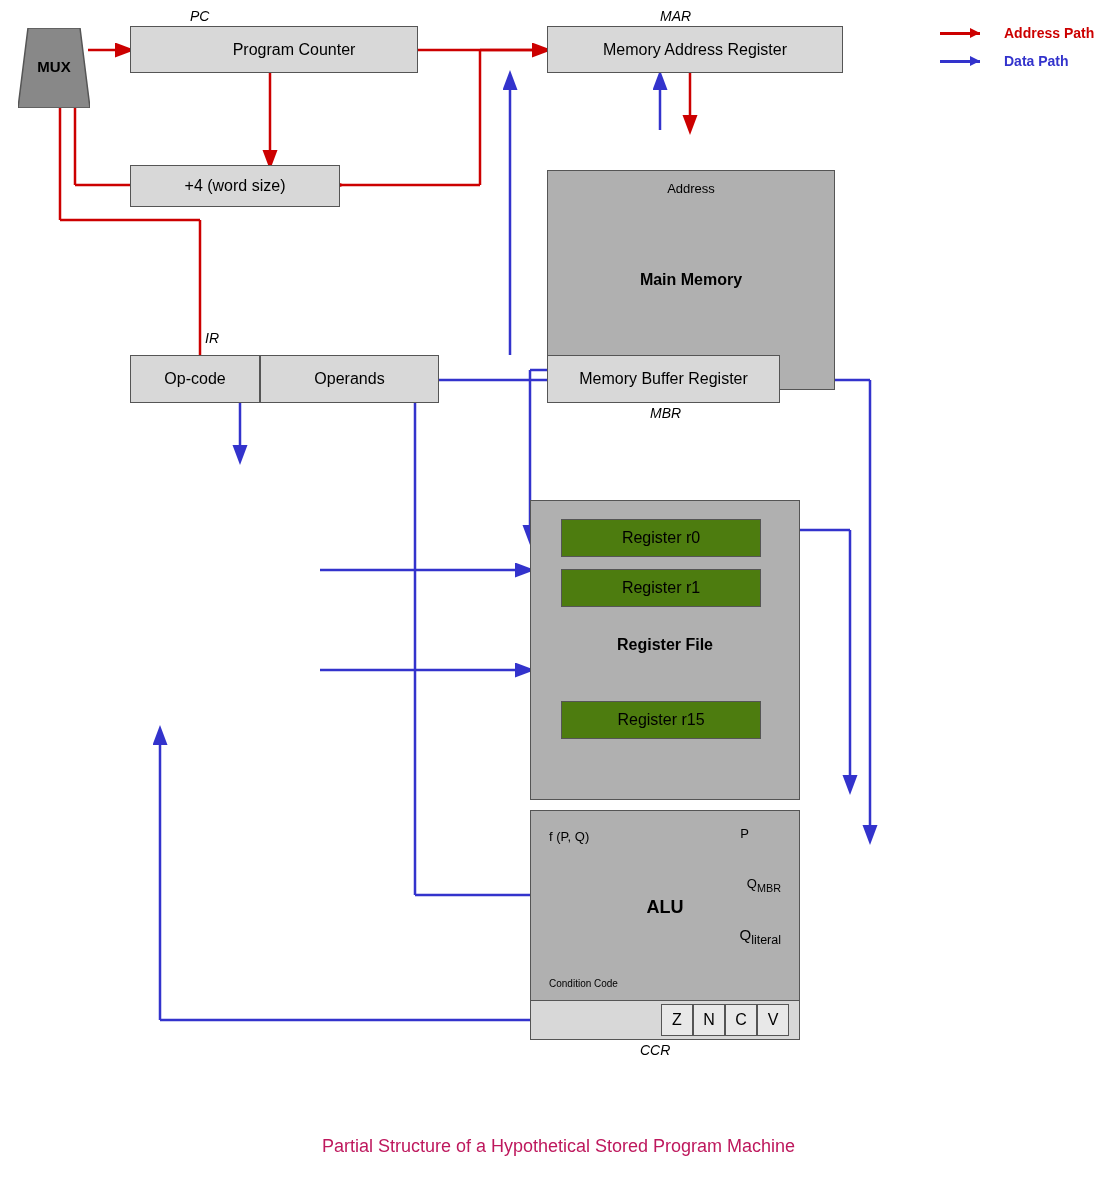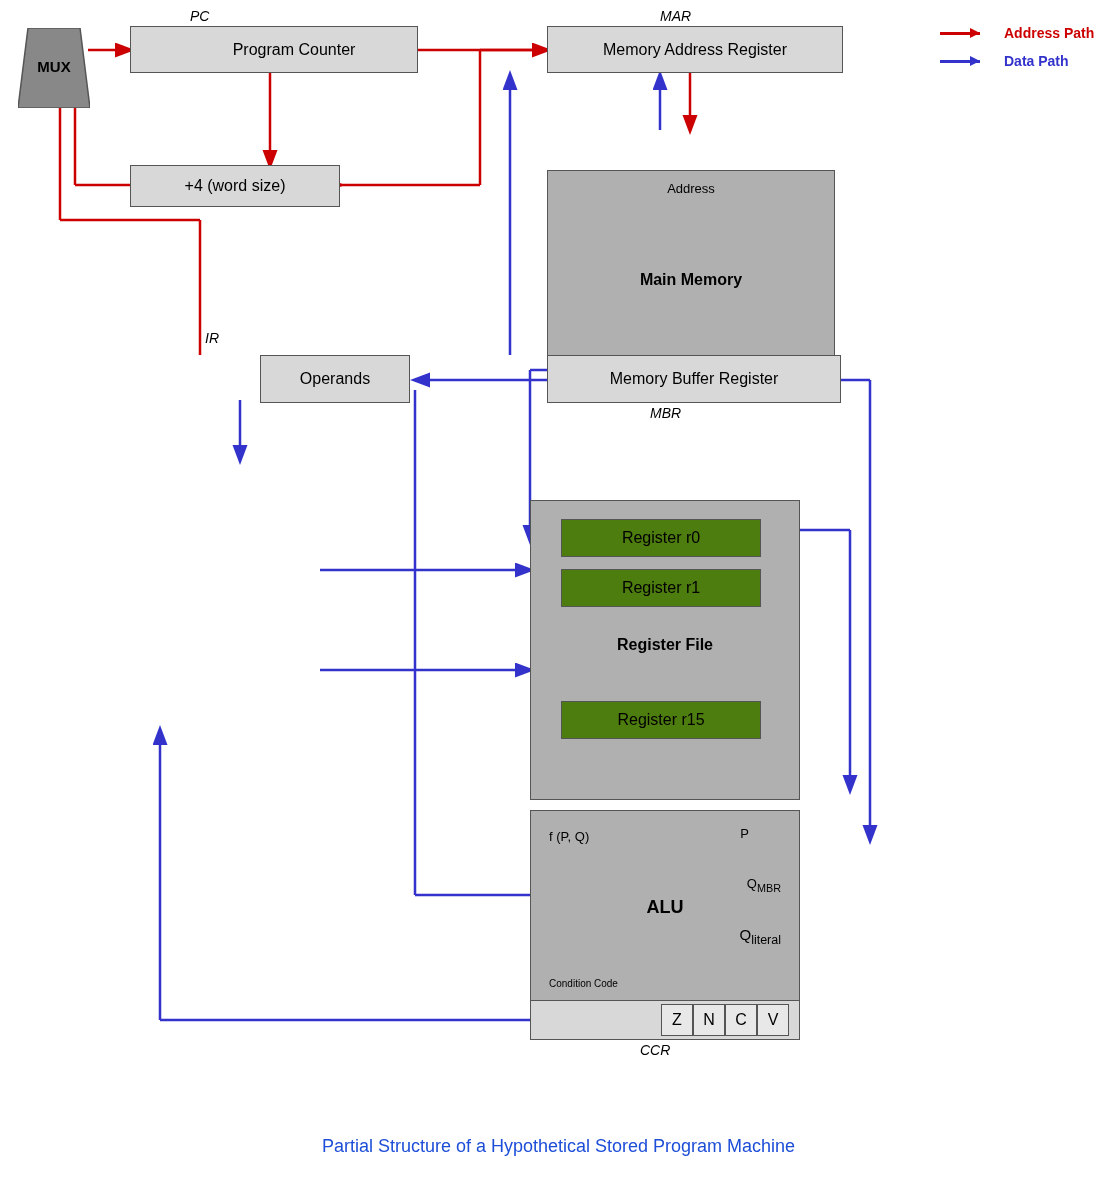--- a/index.html
+++ b/index.html
@@ -94,21 +94,21 @@
       height: 1187px;
       pointer-events: none;
     }
     .caption {
       position: absolute;
       bottom: 30px;
       left: 0;
       width: 1117px;
       text-align: center;
       font-size: 18px;
-      color: #1d4ed8;
+      color: #be185d;
     }
   </style>
 </head>
 <body>
 
 <div class="diagram-container">
 
   <svg class="arrows" xmlns="http://www.w3.org/2000/svg">
     <defs>
       <marker id="arrowRed" markerWidth="8" markerHeight="8" refX="6" refY="3" orient="auto">
@@ -214,30 +214,33 @@
   <div class="box-light" style="left:130px; top:165px; width:210px; height:42px;">
     <span>+4 (word size)</span>
   </div>
 
   <div class="box" style="left:547px; top:130px; width:288px; height:220px;">
     <div style="position:absolute; top:10px; left:0; width:100%; text-align:center; font-size:13px;">Address</div>
     <div style="font-size:16px; font-weight:bold;">Main Memory</div>
     <div style="position:absolute; bottom:15px; left:0; width:100%; text-align:center; font-size:13px;">Data</div>
   </div>
 
-  <div class="box-light" style="left:547px; top:355px; width:294px; height:48px;">
+  <div class="box-light" style="left:547px; top:355px; width:233px; height:48px;">
     <span>Memory Buffer Register</span>
   </div>
 
   <span class="label-italic" style="left:650px; top:405px;">MBR</span>
 
   <span class="label-italic" style="left:205px; top:330px;">IR</span>
 
-
-  <div class="box-light" style="left:260px; top:355px; width:150px; height:48px;">
+  <div class="box-light" style="left:130px; top:355px; width:130px; height:48px;">
+    <span>Op-code</span>
+  </div>
+
+  <div class="box-light" style="left:260px; top:355px; width:179px; height:48px;">
     <span>Operands</span>
   </div>
 
 
   <div class="box" style="left:530px; top:460px; width:270px; height:300px;">
 
     <div class="box-white" style="left:30px; top:18px; width:200px; height:38px;">
       <span>Register  r0</span>
     </div>
 

